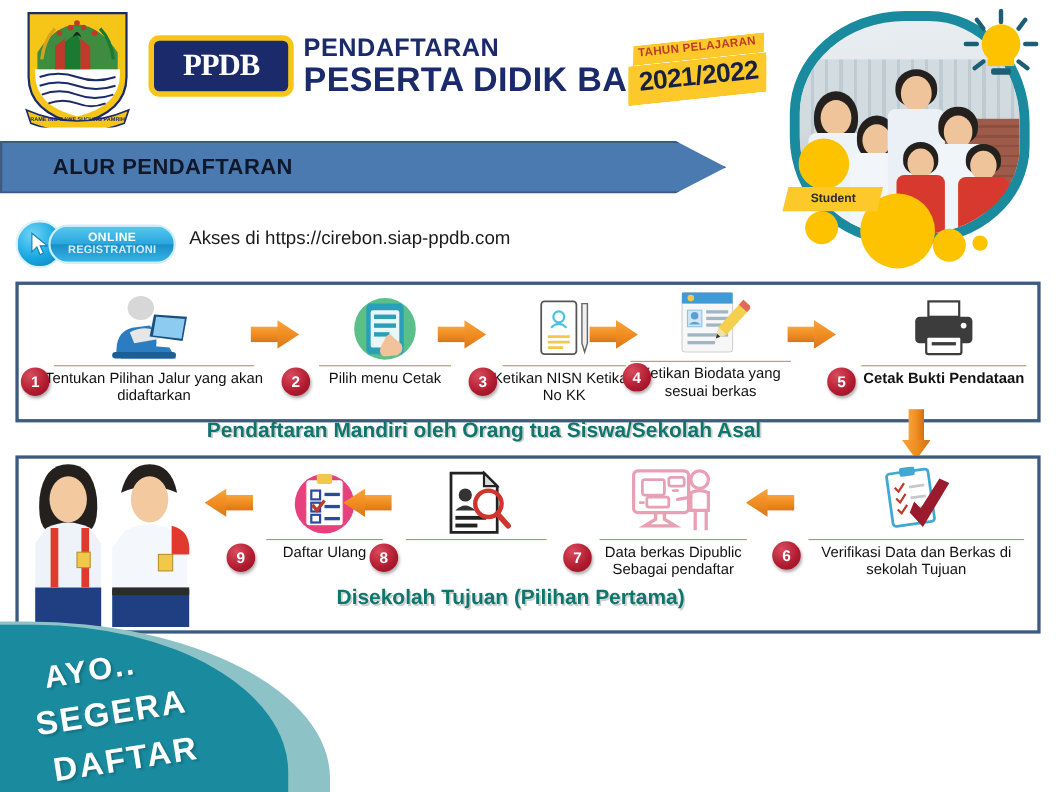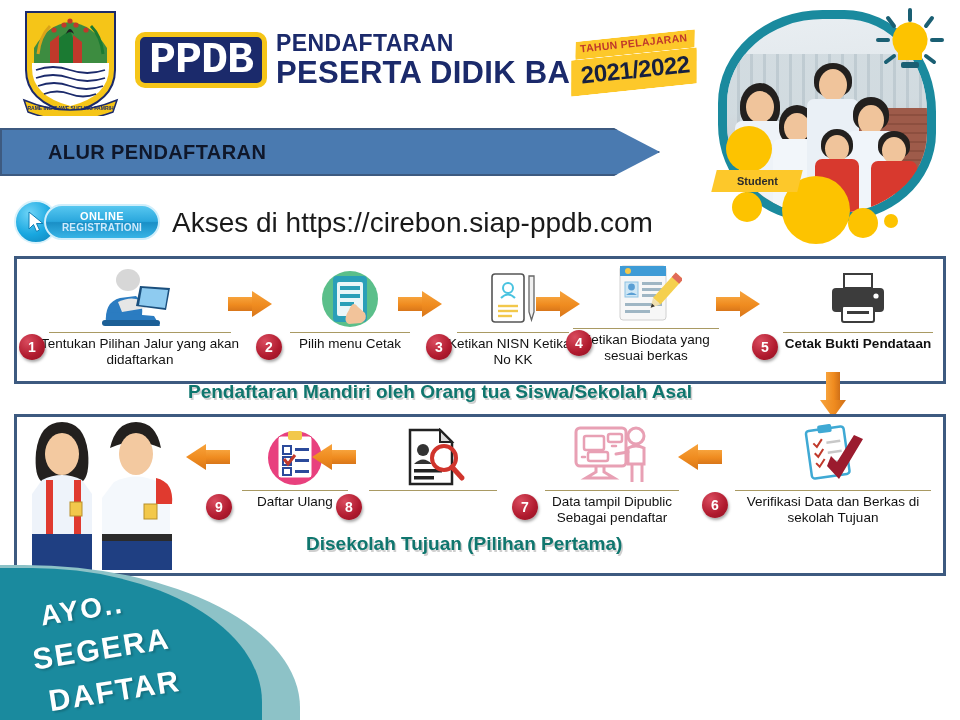--- a/index.html
+++ b/index.html
@@ -18,23 +18,23 @@
 
   #ppdb-logo {
     position: absolute; left: 135px; top: 32px;
     width: 132px; height: 56px;
     background: #1b2a6b;
     border: 5px solid #f5c518;
     border-radius: 10px;
     display: flex; align-items: center; justify-content: center;
   }
   #ppdb-logo span {
-    color: #fff; font-weight: bold; font-size: 45px;
+    color: #fff; font-weight: bold; font-size: 28px;
     letter-spacing: -1px; line-height: 1;
-    font-family: Liberation Mono, monospace;
+    font-family: Liberation Serif, serif;
   }
 
   #head-line1 {
     position: absolute; left: 276px; top: 30px;
     color: #1b2a6b; font-weight: bold; font-size: 23px; letter-spacing: .4px;
   }
   #head-line2 {
     position: absolute; left: 276px; top: 55px;
     color: #1b2a6b; font-weight: bold; font-size: 31px; letter-spacing: .3px;
   }
@@ -125,21 +125,21 @@
     border-radius: 18px;
     background: linear-gradient(180deg,#57c7f0 0%,#2aa7dd 48%,#1a8fc6 52%,#37b4e6 100%);
     border: 2px solid #cfeefb;
     display: flex; flex-direction: column; align-items: center; justify-content: center;
   }
   #online-btn .pill .l1 { color: #fff; font-size: 11px; font-weight: bold; line-height: 11px; letter-spacing: .4px; }
   #online-btn .pill .l2 { color: #cfeafc; font-size: 10px; font-weight: bold; line-height: 11px; letter-spacing: .2px; }
 
   #access-text {
     position: absolute; left: 172px; top: 207px;
-    font-size: 28px; color: #1a1a1a; font-family: "Liberation Sans", sans-serif;
+    font-size: 17px; color: #1a1a1a; font-family: "Liberation Sans", sans-serif;
   }
 
   
   .flow-box {
     position: absolute; border: 3px solid #3d5a80; background: #fff;
   }
   #box-top { left: 14px; top: 256px; width: 932px; height: 128px; }
   #box-bottom { left: 14px; top: 414px; width: 932px; height: 162px; }
 
   .step { position: absolute; text-align: center; }
@@ -573,21 +573,21 @@
       <circle cx="66" cy="12" r="8" fill="none" stroke="#e8a0b4" stroke-width="3"></circle>
       <path d="M58 24 q8 -4 16 0 l0 16 -16 0 Z" fill="none" stroke="#e8a0b4" stroke-width="3"></path>
       <line x1="58" y1="28" x2="46" y2="30" stroke="#e8a0b4" stroke-width="3" stroke-linecap="round"></line>
       <g stroke="#e8a0b4" stroke-width="3">
           <line x1="62" y1="40" x2="62" y2="58"></line>
           <line x1="72" y1="40" x2="72" y2="58"></line>
         </g>
     </svg>
   </div>
   <div class="rule" style="width:134px;"></div>
-  <div class="label">Data tampil Dipublic Sebagai pendaftar</div>
+  <div class="label">Data berkas Dipublic Sebagai pendaftar</div>
 </div>
 <div class="badge" style="left:512px;top:494px;">7</div>
 
 <div class="arrow-l" style="left:678px;top:444px;">
   <div class="shaft"></div>
     <div class="head"></div>
 </div>
 
 <div class="step" style="left:730px;top:424px;width:206px;">
   <div class="icon-wrap">

